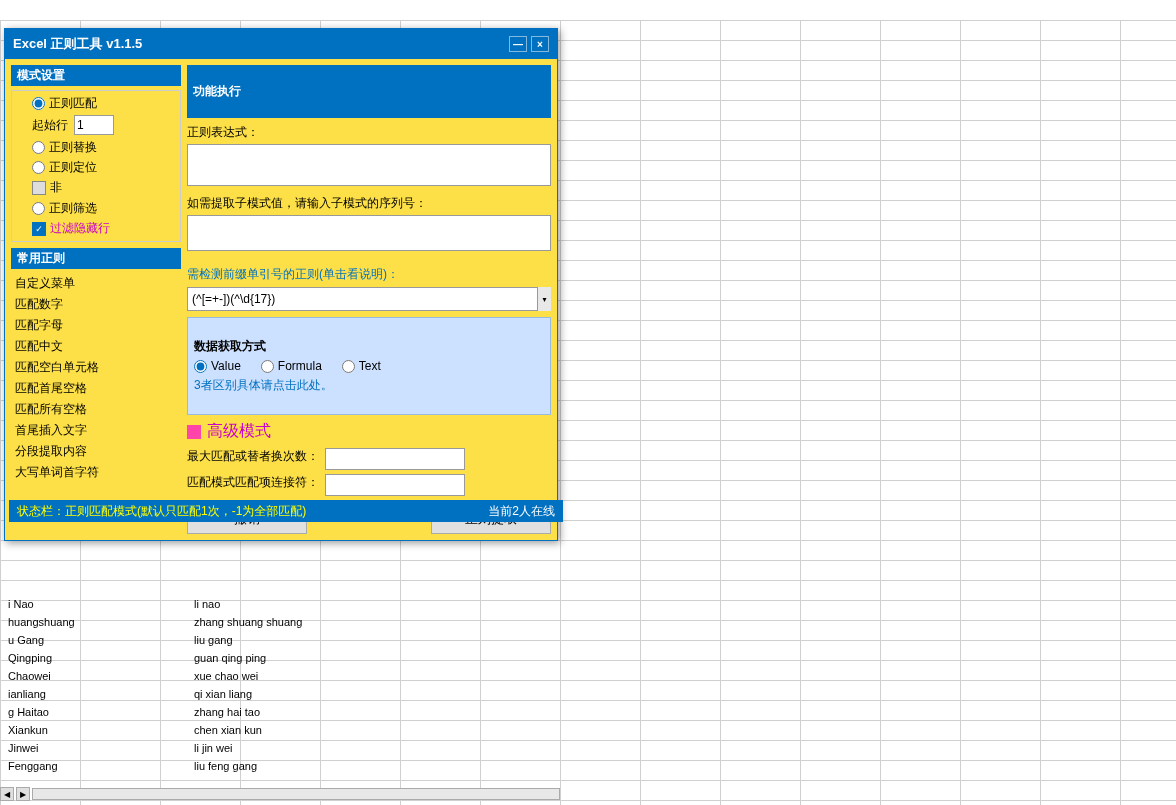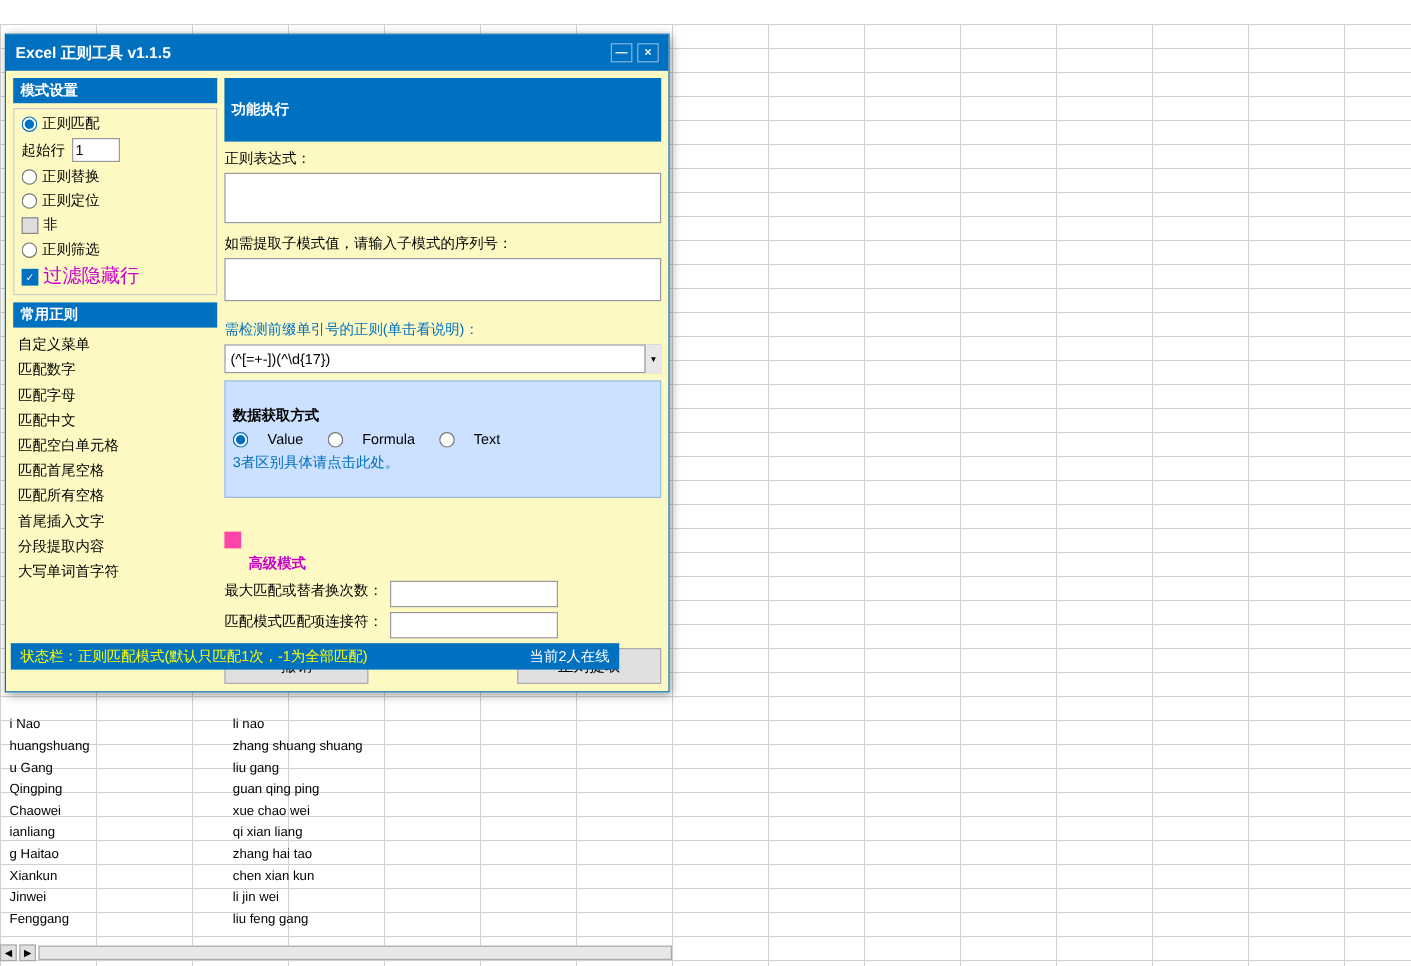--- a/index.html
+++ b/index.html
@@ -91,21 +91,21 @@
       background: #e8e8e8;
       border: 1px solid #aaa;
     }
 
     
     .dialog {
       position: absolute;
       top: 28px;
       left: 4px;
       width: 554px;
-      background: #fef9c3;
+      background: #fde047;
       border: 1px solid #0070c0;
       box-shadow: 2px 2px 8px rgba(0,0,0,0.4);
     }
 
     .dialog-titlebar {
       background: #0070c0;
       color: white;
       padding: 6px 8px;
       display: flex;
       align-items: center;
@@ -148,21 +148,21 @@
       background: #0070c0;
       color: white;
       padding: 2px 6px;
       font-size: 12px;
       font-weight: bold;
       margin-bottom: 4px;
     }
 
     .mode-group {
       border: 1px solid #ccc;
-      padding: 4px 6px;
+      padding: 4px 20px;
       margin-bottom: 6px;
     }
 
     .radio-row {
       display: flex;
       align-items: center;
       margin-bottom: 3px;
       gap: 4px;
     }
 
@@ -224,21 +224,21 @@
       background: #0070c0;
       display: flex;
       align-items: center;
       justify-content: center;
       color: white;
       font-size: 9px;
     }
 
     .filter-label {
       color: #cc00cc;
-      font-size: 16px;
+      font-size: 12px;
     }
 
     .common-rules-title {
       background: #0070c0;
       color: white;
       padding: 2px 6px;
       font-size: 12px;
       font-weight: bold;
       margin-top: 6px;
       margin-bottom: 4px;
@@ -355,21 +355,21 @@
 
     .radio-options {
       display: flex;
       gap: 20px;
       align-items: center;
     }
 
     .radio-option {
       display: flex;
       align-items: center;
-      gap: 16px;
+      gap: 4px;
       font-size: 12px;
     }
 
     .radio-option input[type="radio"] {
       accent-color: #0070c0;
     }
 
     .diff-link {
       color: #0070c0;
       font-size: 12px;
@@ -388,23 +388,22 @@
 
     .pink-square {
       width: 14px;
       height: 14px;
       background: #ff44aa;
       flex-shrink: 0;
     }
 
     .advanced-label {
       color: #cc00cc;
-      font-size: 12px;
-      font-weight: bold;
-      margin-top: 40px;
+      font-size: 16px;
+      font-weight: normal;
     }
 
     .adv-field-row {
       display: flex;
       align-items: flex-start;
       gap: 6px;
       margin-bottom: 4px;
     }
 
     .adv-field-label {
@@ -444,21 +443,21 @@
       border: 1px solid #aaa;
       font-size: 13px;
       cursor: pointer;
     }
 
     
     .status-bar {
       position: absolute;
       bottom: 18px;
       left: 4px;
-      width: 507px;
+      width: 554px;
       height: 22px;
       background: #0070c0;
       color: white;
       font-size: 12px;
       display: flex;
       align-items: center;
       justify-content: space-between;
       padding: 0 8px;
     }
 

